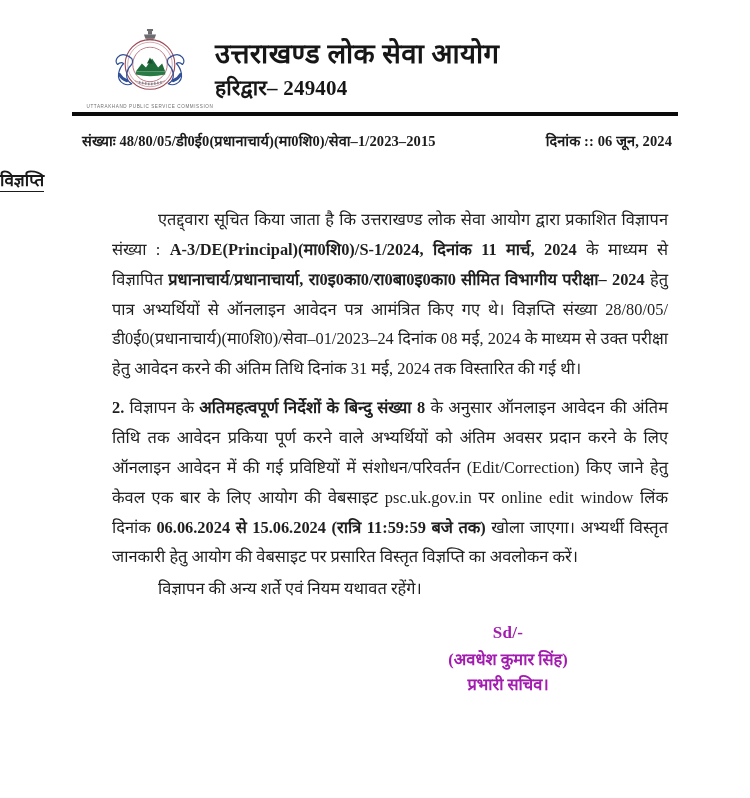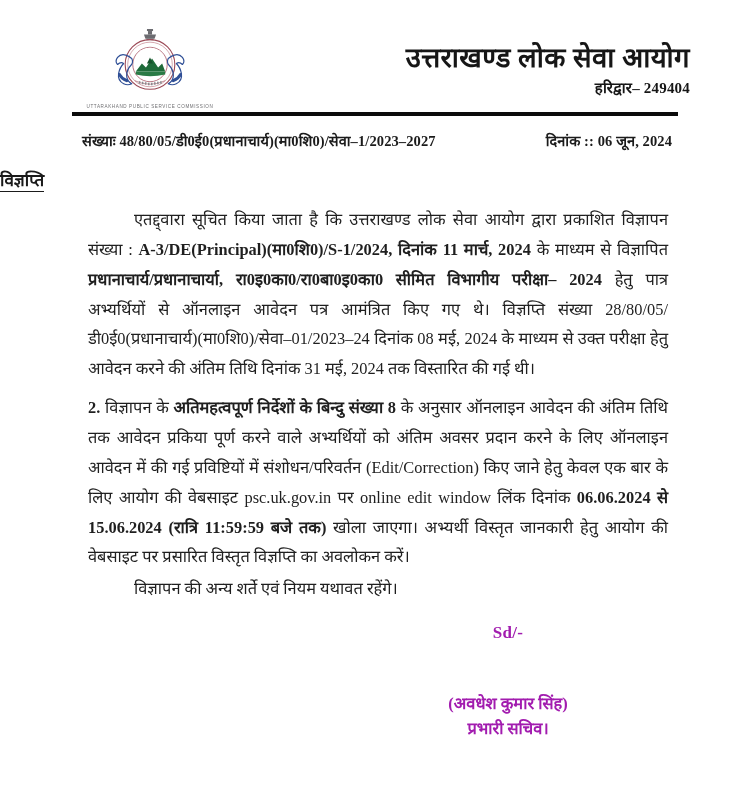--- a/index.html
+++ b/index.html
@@ -48,34 +48,34 @@
     font-size: 3.4px;
     letter-spacing: .45px;
     color: #6f6f72;
     font-family: "Liberation Sans", sans-serif;
     white-space: nowrap;
     margin-top: 1px;
     transform: scale(1.35);
   }
   .title-block {
     flex: 1;
-    text-align: right;
+    text-align: left;
     padding-right: 60px;
     margin-top: 2px;
   }
   .org-name {
     font-size: 27.5px;
     font-weight: 700;
     letter-spacing: .4px;
     line-height: 1.22;
     color: #161616;
     font-family: "Liberation Serif", "DejaVu Serif", serif;
   }
   .org-place {
-    font-size: 15px;
+    font-size: 21px;
     font-weight: 700;
     margin-top: 2px;
     letter-spacing: .2px;
     color: #161616;
   }
 
   
   .rule-wrap {
     margin: 16px 72px 0 72px;
   }
@@ -107,21 +107,21 @@
     font-weight: 700;
     color: #1b1b1b;
   }
   .notice-title span {
     border-bottom: 1.6px solid #1b1b1b;
     padding-bottom: 1px;
   }
 
   
   .body-copy {
-    margin: 14px 82px 0 88px;
+    margin: 14px 82px 0 112px;
     font-size: 16.4px;
     line-height: 1.82;
     text-align: justify;
     text-justify: inter-word;
     color: #1f1f1f;
   }
   .para { margin: 0 0 2px 0; }
   .para.indent { text-indent: 46px; }
   .para.gap { margin-top: 9px; }
   .b { font-weight: 700; }
@@ -136,21 +136,21 @@
     margin-left: auto;
     font-size: 16.4px;
     line-height: 1.55;
     color: #a21caf;
   }
   .sd {
     font-weight: 700;
     font-size: 17px;
     letter-spacing: .3px;
   }
-  .sig-name { font-weight: 700; margin-top: 44px; }
+  .sig-name { font-weight: 700; }
   .sig-desig { font-weight: 700; }
 </style>
 </head>
 <body>
 
 <div class="page">
 
   <div class="header">
 
     <div class="emblem-wrap">
@@ -201,21 +201,21 @@
       <div class="org-name">उत्तराखण्ड लोक सेवा आयोग</div>
       <div class="org-place">हरिद्वार– 249404</div>
     </div>
   </div>
 
   <div class="rule-wrap">
     <div class="rule"></div>
   </div>
 
   <div class="refline">
-    <span class="ref-no">संख्याः  48/80/05/डी0ई0(प्रधानाचार्य)(मा0शि0)/सेवा–1/2023–2027</span>
+    <span class="ref-no">संख्याः  48/80/05/डी0ई0(प्रधानाचार्य)(मा0शि0)/सेवा–1/2023–2015</span>
     <span class="ref-spacer"></span>
     <span class="ref-date">दिनांक :: 06 जून, 2024</span>
   </div>
 
   <div class="notice-title">
     <span>विज्ञप्ति</span>
   </div>
 
   <div class="body-copy">
 

